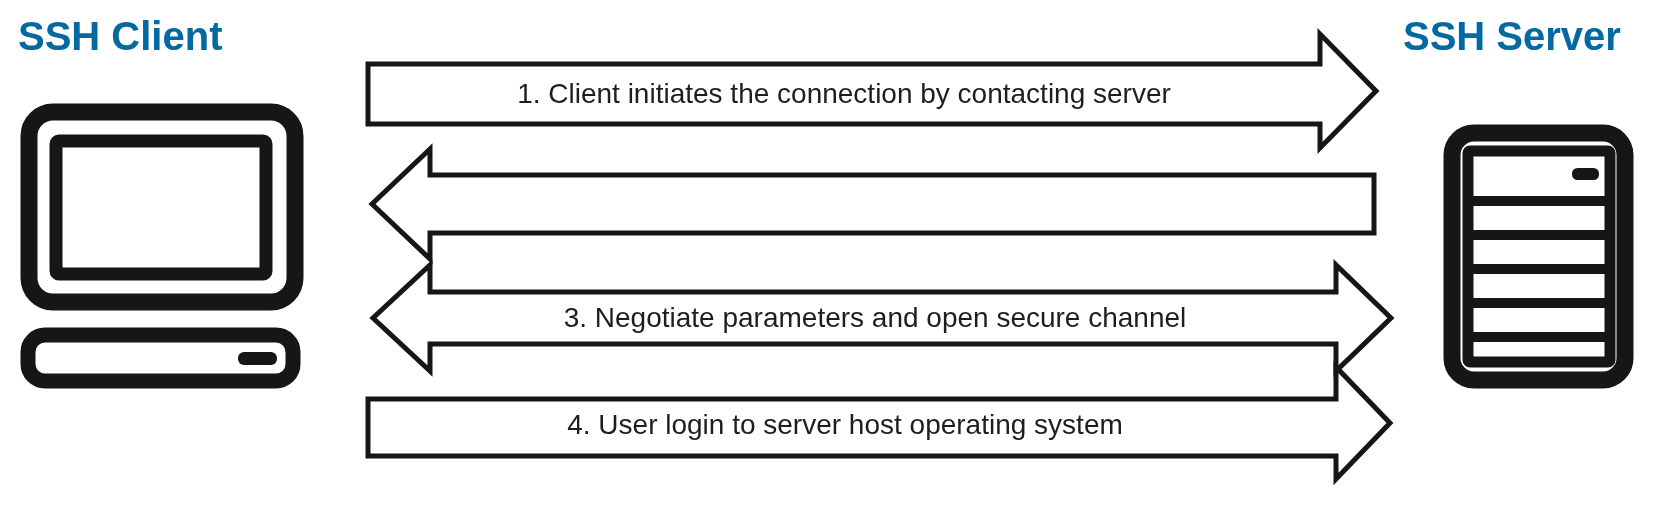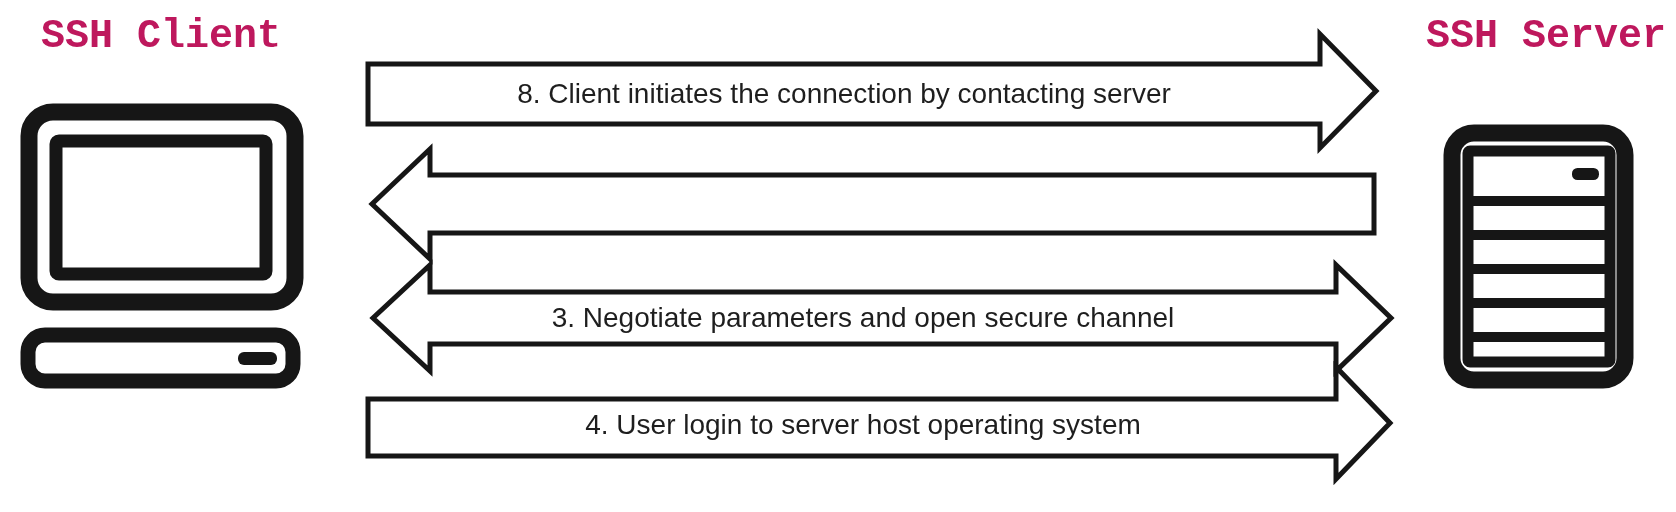--- a/index.html
+++ b/index.html
@@ -17,42 +17,41 @@
   }
   .canvas svg {
     position: absolute;
     left: 0;
     top: 0;
   }
   .entity-title {
     position: absolute;
     top: 14px;
     width: 286px;
-    text-align: center;
+    text-align: left;
     font-size: 40px;
     font-weight: 700;
-    color: #be185d;
+    color: #0369a1;
     white-space: nowrap;
-    font-family: Liberation Mono, monospace;
   }
   .entity-title.client { left: 18px; }
   .entity-title.server { left: 1403px; }
   .step-label {
     position: absolute;
     display: flex;
     align-items: center;
     justify-content: center;
     font-size: 28px;
     color: #1e1e1e;
     white-space: nowrap;
   }
   .s1 { left: 370px; top: 66px;  width: 948px; height: 56px; }
   .s2 { left: 432px; top: 177px; width: 940px; height: 54px; }
-  .s3 { left: 412px; top: 294px; width: 902px; height: 48px; }
-  .s4 { left: 370px; top: 401px; width: 964px; height: 48px; padding-left: 11px; }
+  .s3 { left: 424px; top: 294px; width: 902px; height: 48px; }
+  .s4 { left: 352px; top: 401px; width: 964px; height: 48px; padding-left: 11px; }
 </style>
 </head>
 <body>
 
 <div class="canvas">
 
   <svg width="1676" height="512" viewBox="0 0 1676 512">
 
     <g fill="none" stroke="#161616">
       <rect x="29" y="112" width="266" height="190" rx="24" stroke-width="17"></rect>
@@ -77,20 +76,20 @@
       <polygon points="1374,175 430,175 430,149 372,204 430,259 430,233 1374,233"></polygon>
       <polygon points="430,265 430,292 1336,292 1336,265 1391,318 1336,371 1336,344 430,344 430,371 373,318"></polygon>
       <polygon points="368,399 1336,399 1336,367 1390,423 1336,479 1336,456 368,456"></polygon>
     </g>
   </svg>
 
   <div class="entity-title client">SSH Client</div>
 
   <div class="entity-title server">SSH Server</div>
 
-  <div class="step-label s1">8. Client initiates the connection by contacting server</div>
+  <div class="step-label s1">1. Client initiates the connection by contacting server</div>
 
 
   <div class="step-label s3">3. Negotiate parameters and open secure channel</div>
 
   <div class="step-label s4">4. User login to server host operating system</div>
 
 </div>
 
 </body></html>

